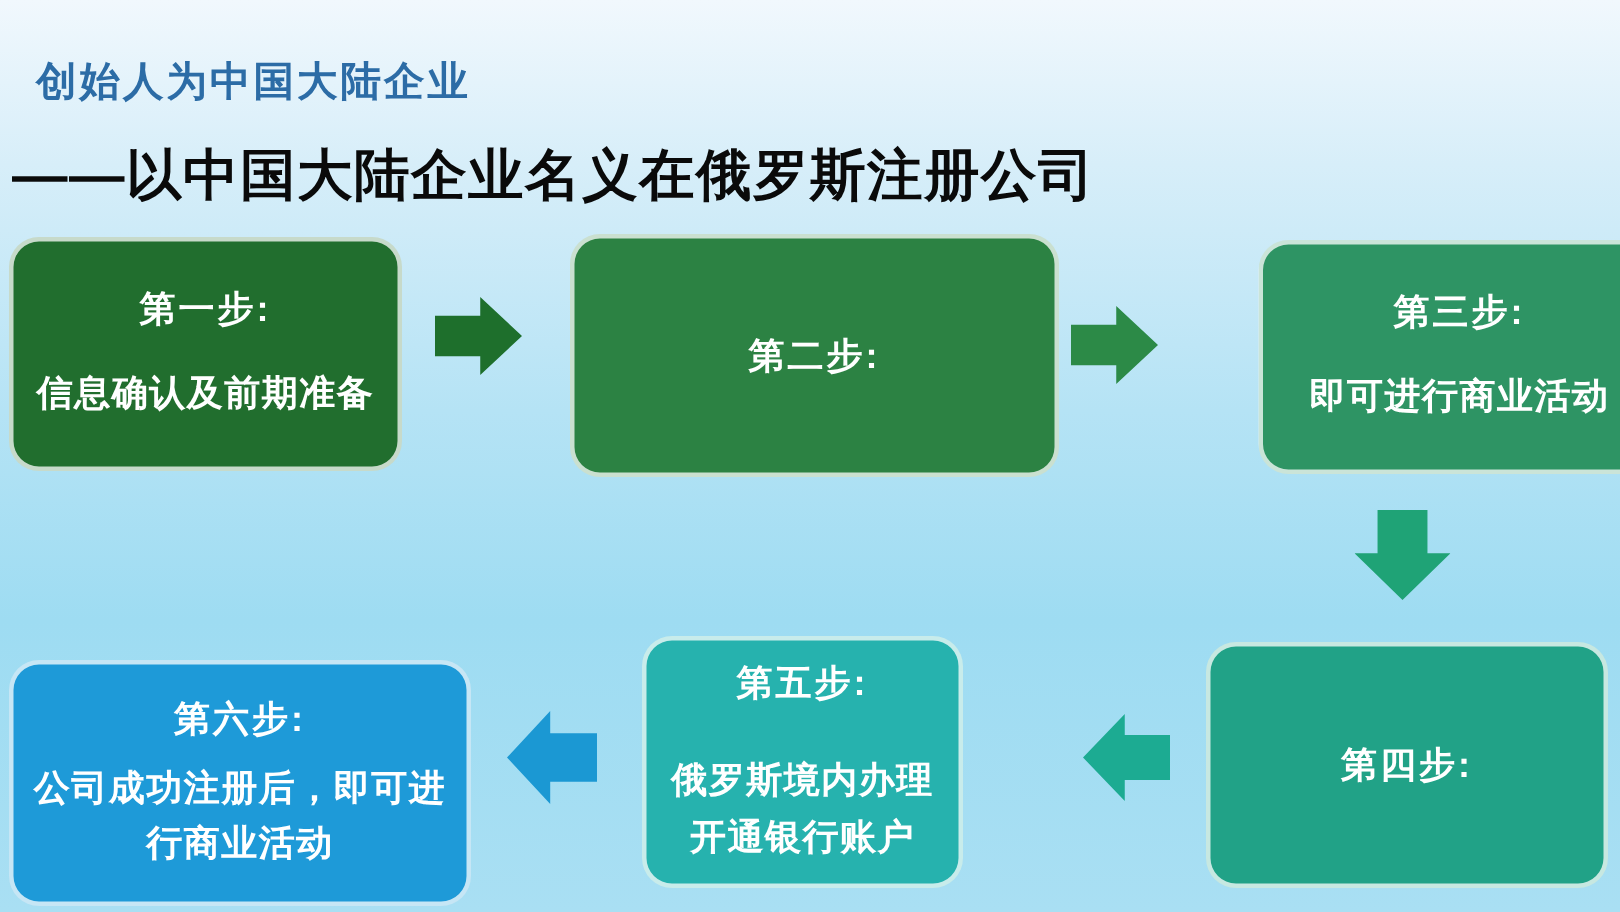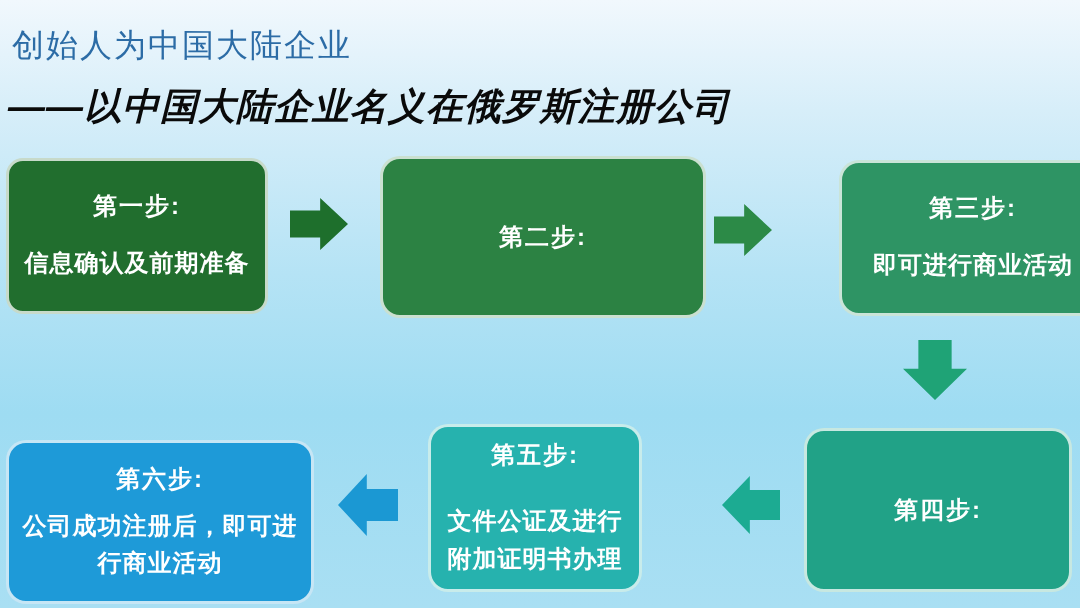--- a/index.html
+++ b/index.html
@@ -5,47 +5,47 @@
   html,body{margin:0;padding:0;}
   body{font-family:"Liberation Sans","DejaVu Sans",sans-serif;}
   .canvas{
     position:relative;
     width:1080px;height:608px;
     overflow:hidden;
     background:linear-gradient(180deg,#f1f8fd 0%,#d7eef9 18%,#b5e3f5 45%,#9edcf2 68%,#a9dff3 100%);
   }
   .title{
     position:absolute;left:12px;top:24px;
-    font-size:32px;font-weight:normal;color:#2c6ca6;
-    letter-spacing:2px;margin:0;
+    font-size:27px;font-weight:bold;color:#2c6ca6;
+    letter-spacing:2px;margin:12px;
   }
   .subtitle{
-    position:absolute;left:8px;top:82px;
+    position:absolute;left:8px;top:92px;
     font-size:37px;font-weight:bold;color:#0a0a0a;
-    letter-spacing:1px;margin:0;font-style:italic;
+    letter-spacing:1px;margin:0;
   }
   .step-box{
     position:absolute;
     border-radius:20px;
     border:3px solid rgba(255,255,255,0.75);
     box-sizing:border-box;
     display:flex;flex-direction:column;
     align-items:center;justify-content:center;
     gap:22px;
     color:#ffffff;font-weight:bold;text-align:center;
     padding:8px 12px;
   }
   .step-label{font-size:24px;letter-spacing:2px;}
   .step-text{font-size:24px;line-height:1.55;letter-spacing:1px;}
   .arrow{position:absolute;}
   .arrow-right{clip-path:polygon(0% 24%,52% 24%,52% 0%,100% 50%,52% 100%,52% 76%,0% 76%);}
   .arrow-left{clip-path:polygon(100% 24%,48% 24%,48% 0%,0% 50%,48% 100%,48% 76%,100% 76%);}
   .arrow-down{clip-path:polygon(24% 0%,76% 0%,76% 48%,100% 48%,50% 100%,0% 48%,24% 48%);}
 
-  .box-1{left:6px;  top:158px;width:262px;height:156px;border-radius:17px;}
+  .box-1{left:6px;  top:158px;width:262px;height:156px;}
   .box-2{left:380px;top:156px;width:326px;height:162px;gap:14px;}
   .box-3{left:804px;top:160px;width:268px;height:156px;margin-left:35px;}
   .box-4{left:804px;top:428px;width:268px;height:164px;gap:22px;}
   .box-5{left:428px;top:424px;width:214px;height:168px;gap:31px;}
   .box-6{left:6px;  top:440px;width:308px;height:164px;gap:12px;}
 
   .arr-1{left:290px;top:198px;width:58px;height:52px;}
   .arr-2{left:714px;top:204px;width:58px;height:52px;}
   .arr-3{left:903px;top:340px;width:64px;height:60px;}
   .arr-4{left:722px;top:476px;width:58px;height:58px;}
@@ -80,21 +80,21 @@
   <div class="arrow arrow-down arr-3" style="background: rgb(31, 163, 118);"></div>
 
   <div class="step-box box-4" style="background: rgb(33, 162, 135);">
     <div class="step-label">第四步:</div>
   </div>
 
   <div class="arrow arrow-left arr-4" style="background: rgb(28, 171, 146);"></div>
 
   <div class="step-box box-5" style="background: rgb(38, 178, 174);">
     <div class="step-label">第五步:</div>
-    <div class="step-text">文件公证及进行附加证明书办理</div>
+    <div class="step-text">俄罗斯境内办理开通银行账户</div>
   </div>
 
   <div class="arrow arrow-left arr-5" style="background: rgb(27, 152, 211);"></div>
 
   <div class="step-box box-6" style="background: rgb(30, 154, 216);">
     <div class="step-label">第六步:</div>
     <div class="step-text">公司成功注册后，即可进行商业活动</div>
   </div>
 
 </div>

